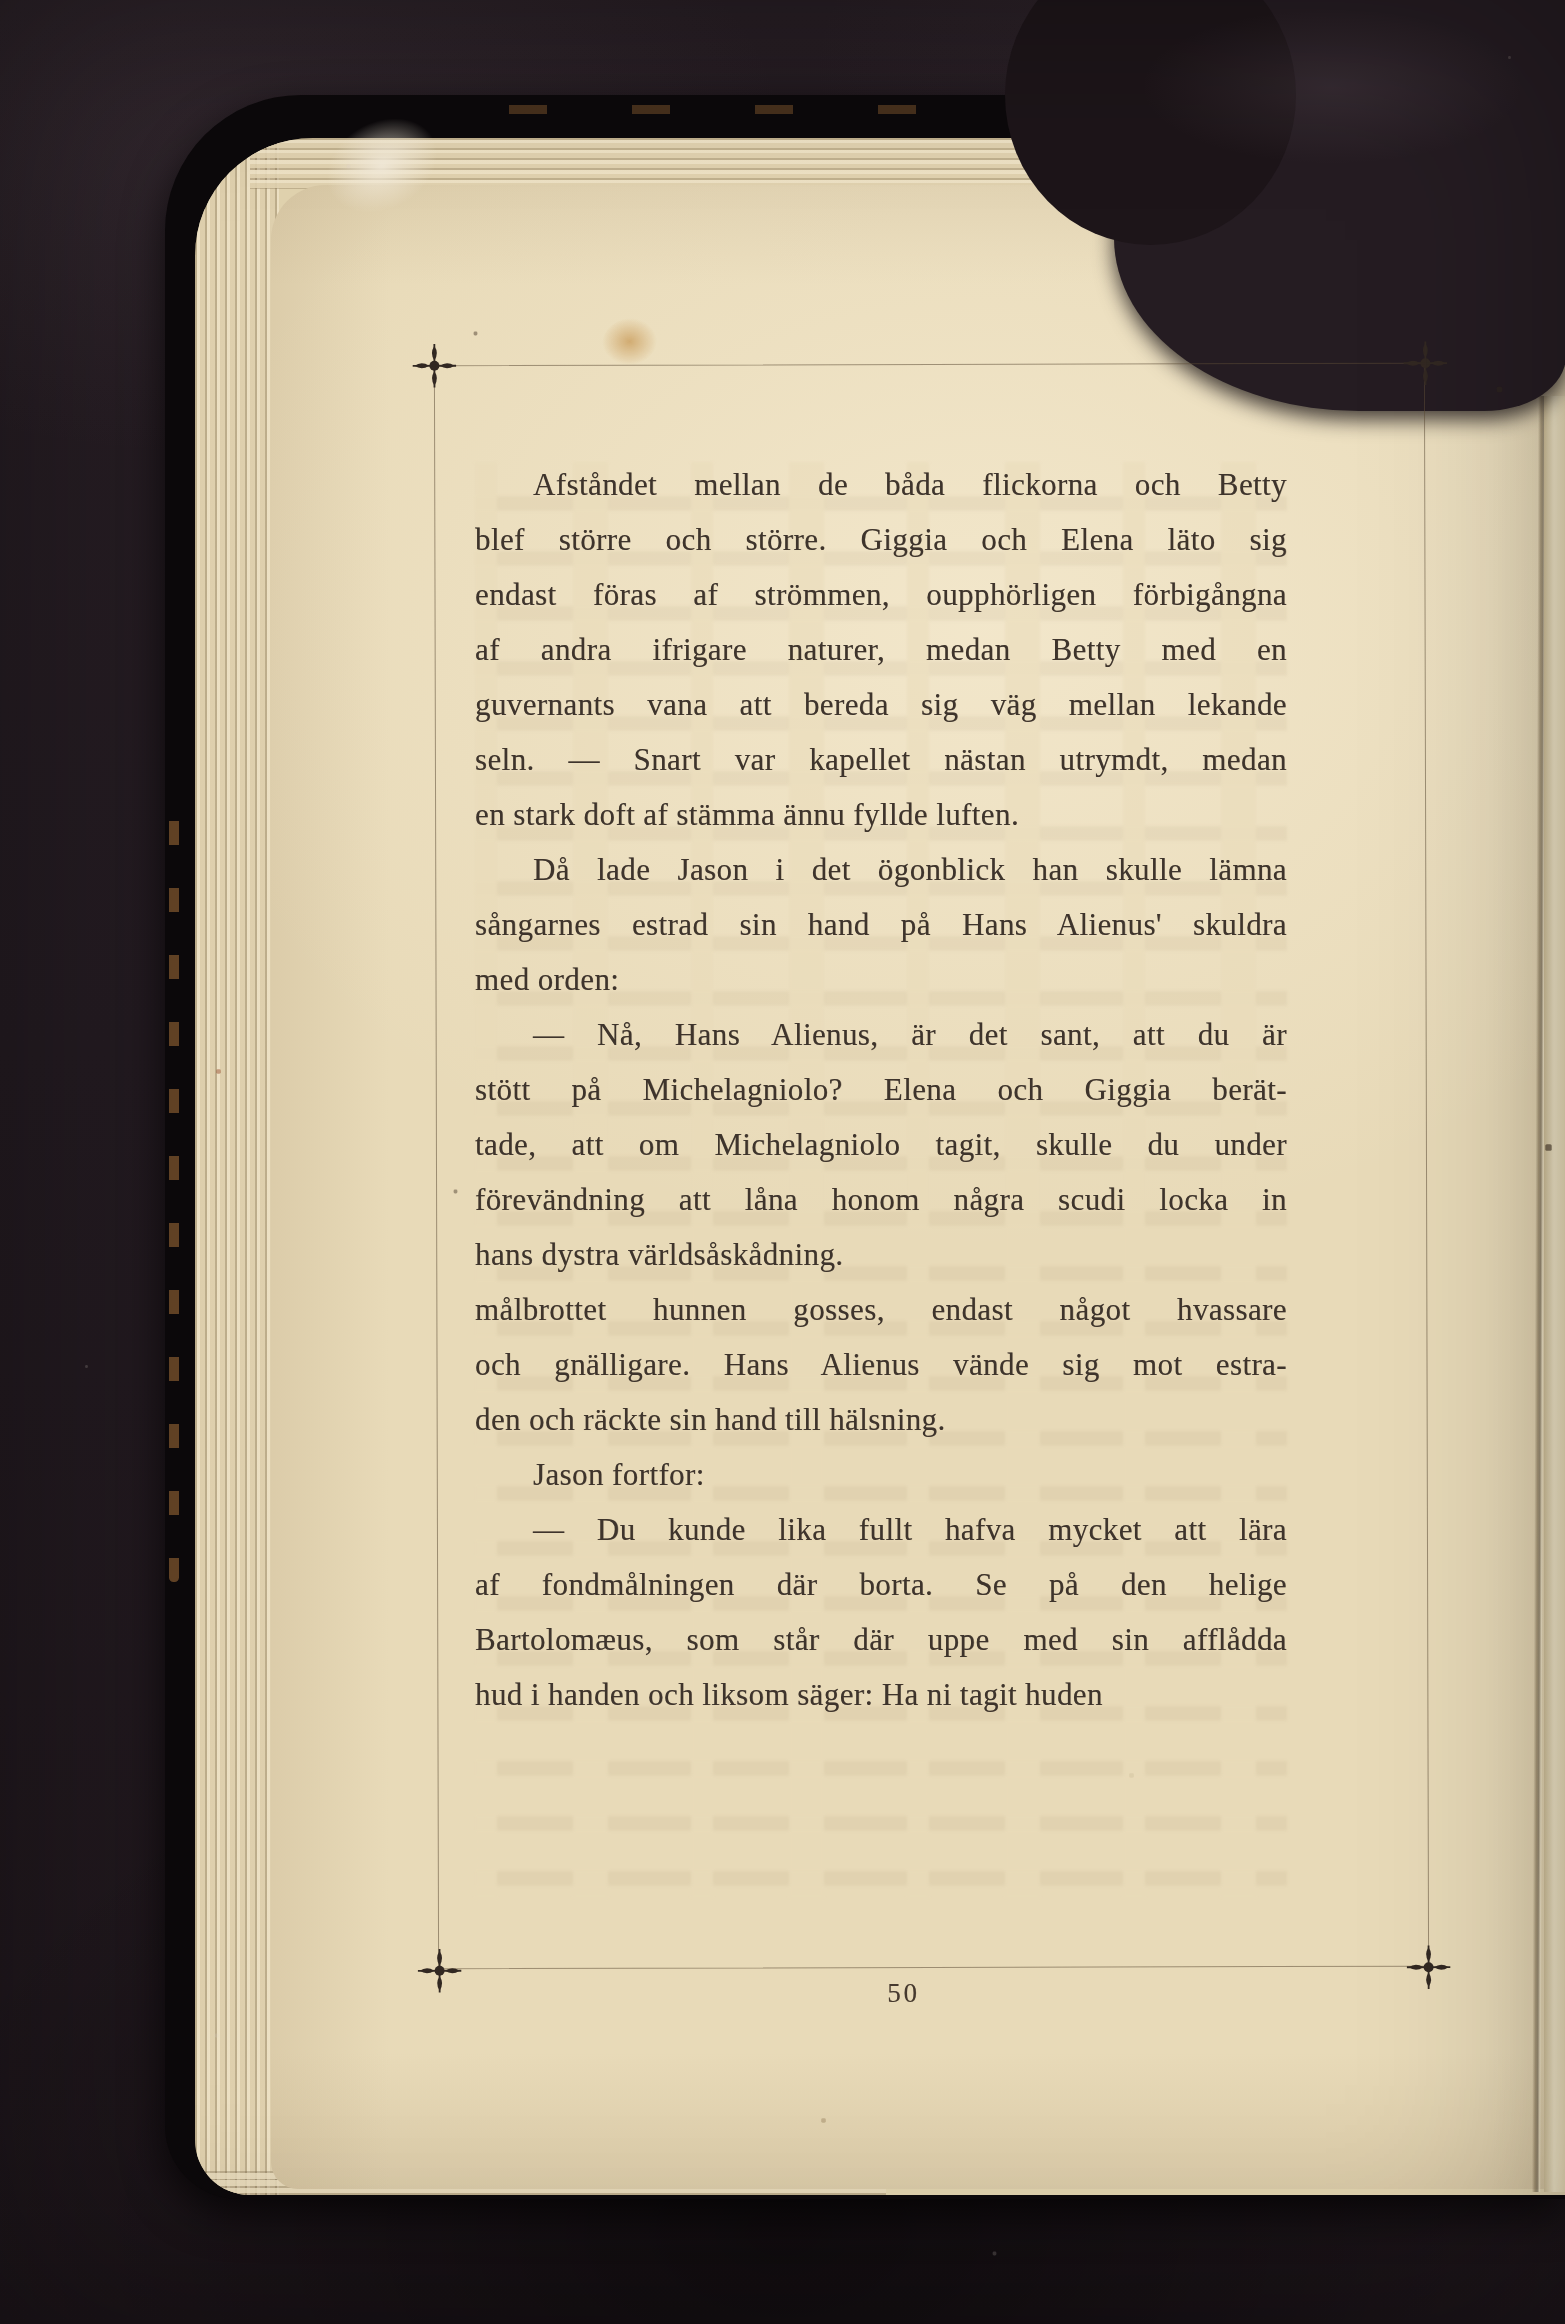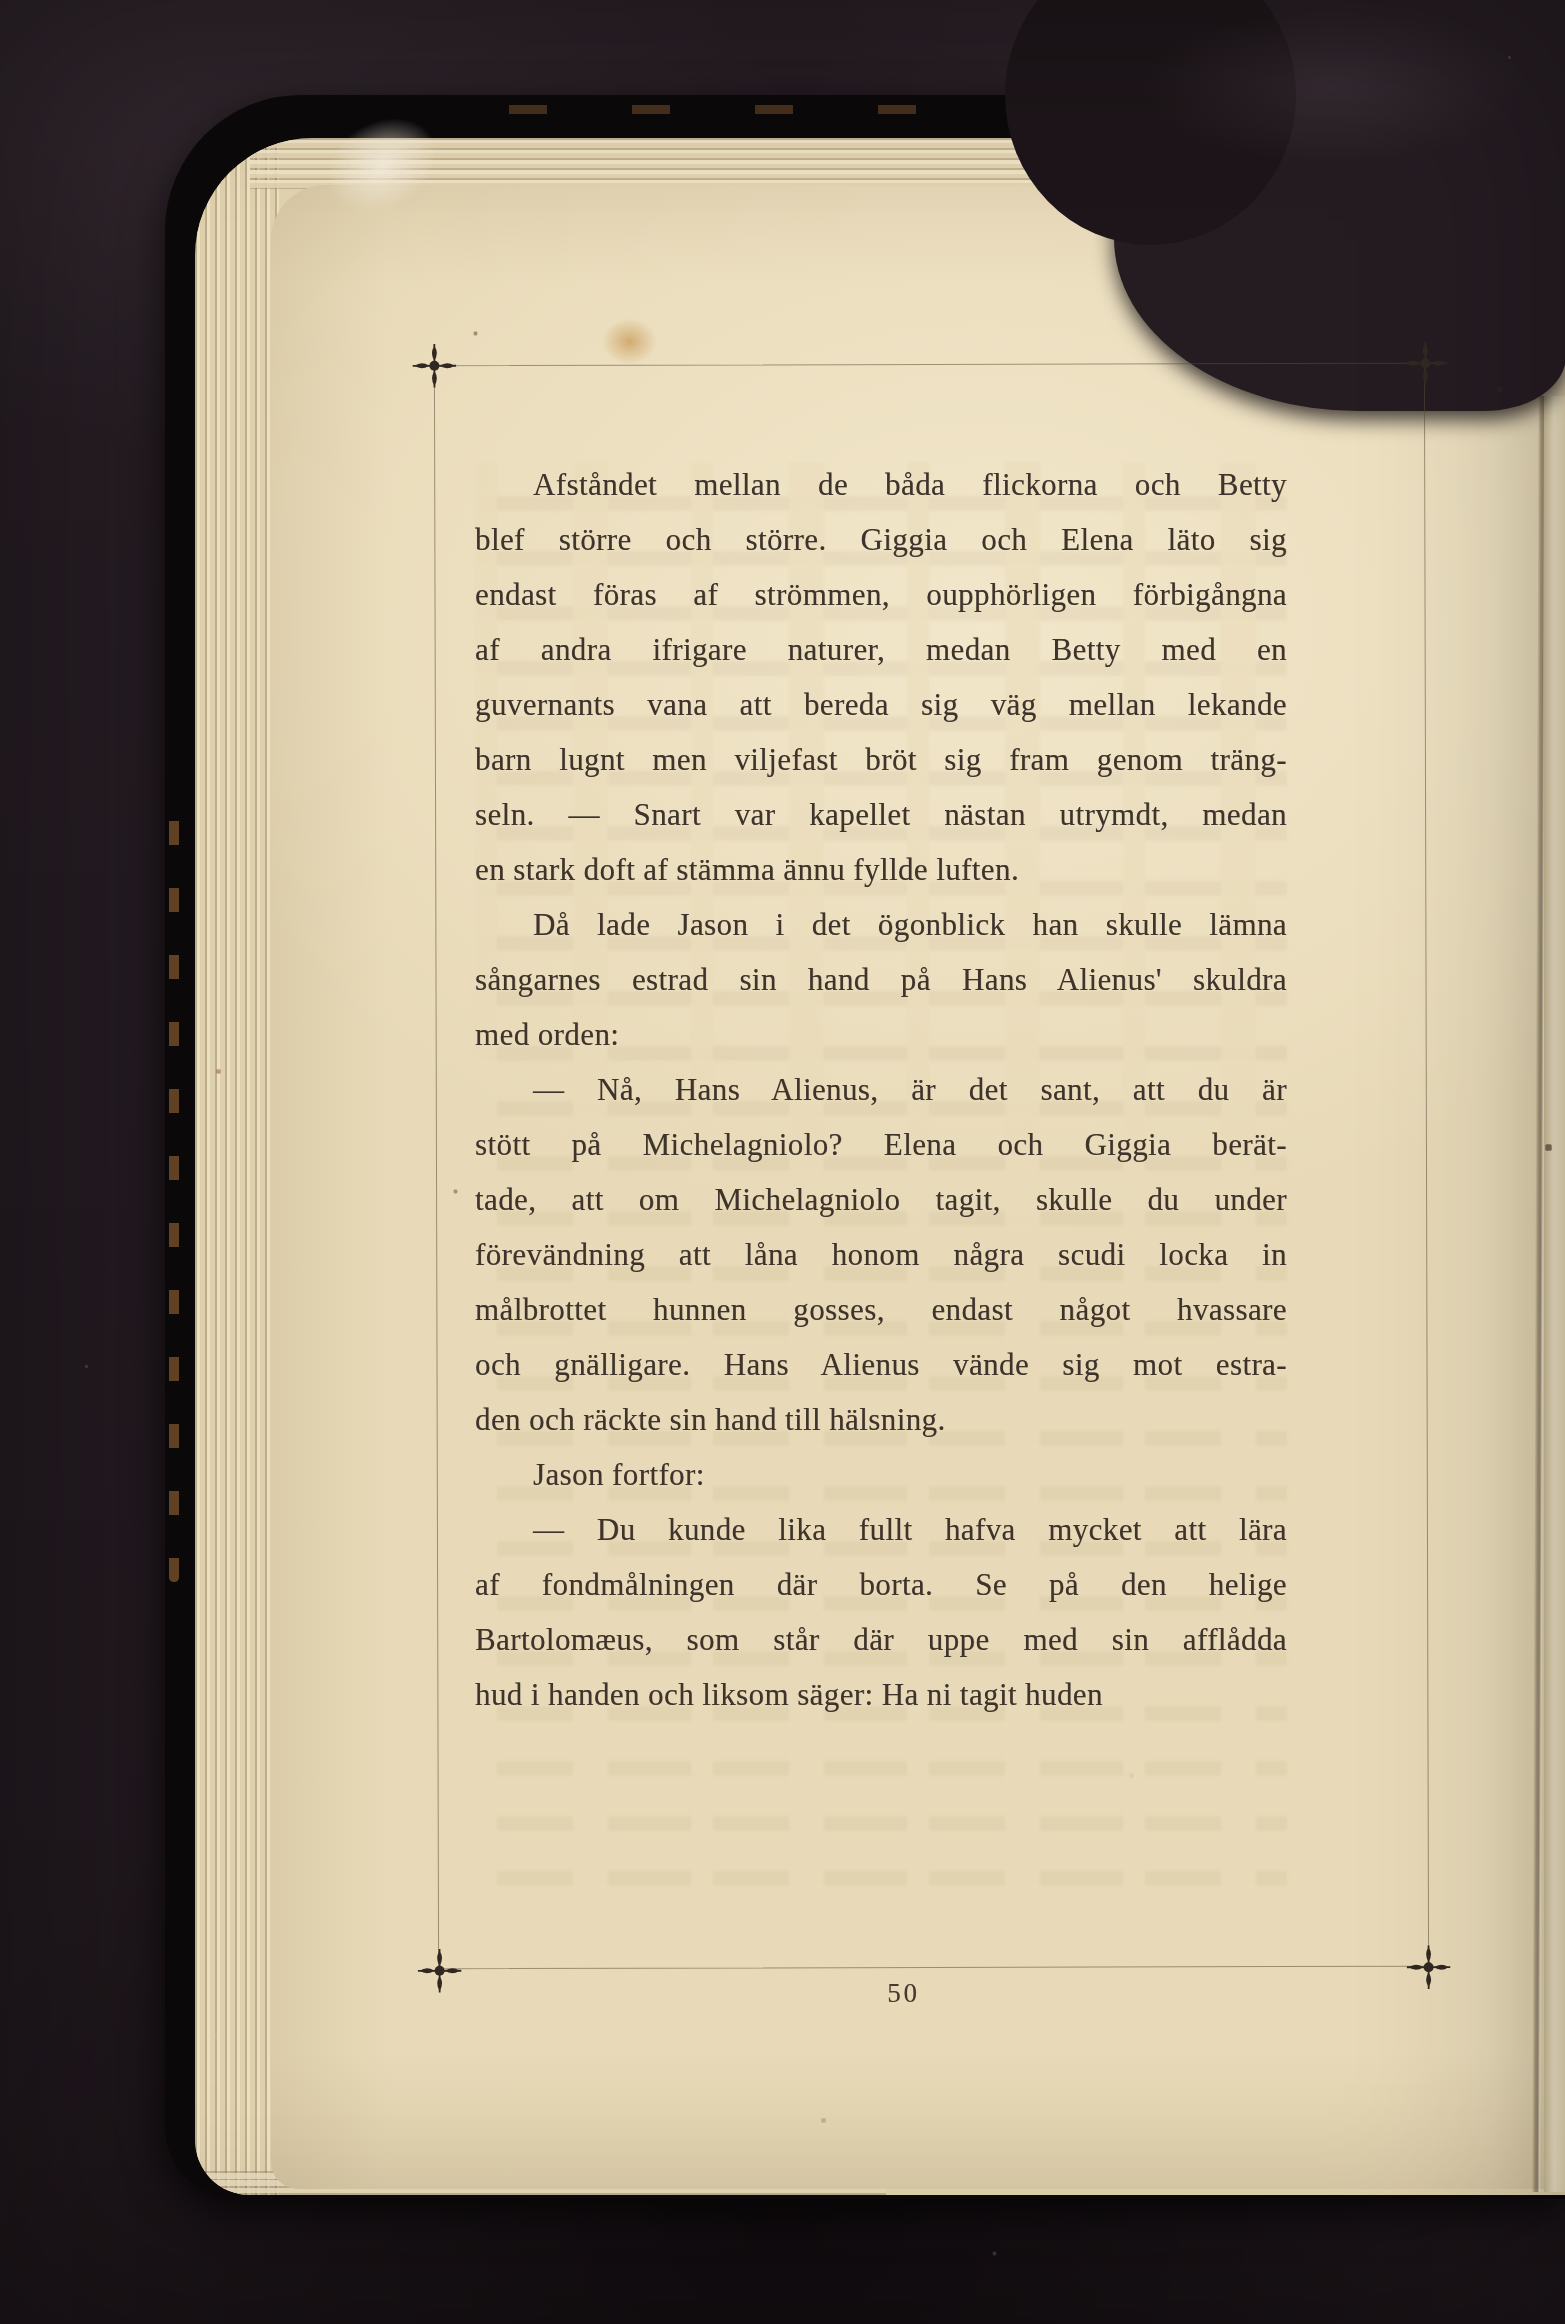--- a/index.html
+++ b/index.html
@@ -178,30 +178,30 @@
         </svg>
     </span>
   </div>
 
   <div class="textblock">
       <div class="line indent">Afståndet mellan de båda flickorna och Betty</div>
       <div class="line">blef större och större. Giggia och Elena läto sig</div>
       <div class="line">endast föras af strömmen, oupphörligen förbigångna</div>
       <div class="line">af andra ifrigare naturer, medan Betty med en</div>
       <div class="line">guvernants vana att bereda sig väg mellan lekande</div>
-      <div class="line">barn lugnt men viljefast bröt sig fram genom träng-</div>
       <div class="line">seln. — Snart var kapellet nästan utrymdt, medan</div>
       <div class="line noj">en stark doft af stämma ännu fyllde luften.</div>
       <div class="line indent">Då lade Jason i det ögonblick han skulle lämna</div>
       <div class="line">sångarnes estrad sin hand på Hans Alienus' skuldra</div>
       <div class="line noj">med orden:</div>
       <div class="line indent">— Nå, Hans Alienus, är det sant, att du är</div>
       <div class="line">stött på Michelagniolo?  Elena och Giggia berät-</div>
       <div class="line">tade, att om Michelagniolo tagit, skulle du under</div>
       <div class="line">förevändning att låna honom några scudi locka in</div>
+      <div class="line noj">hans dystra världsåskådning.</div>
       <div class="line">målbrottet hunnen gosses, endast något hvassare</div>
       <div class="line">och gnälligare. Hans Alienus vände sig mot estra-</div>
       <div class="line noj">den och räckte sin hand till hälsning.</div>
       <div class="line indent noj">Jason fortfor:</div>
       <div class="line indent">— Du kunde lika fullt hafva mycket att lära</div>
       <div class="line">af fondmålningen där borta.  Se på den helige</div>
       <div class="line">Bartolomæus, som står där uppe med sin afflådda</div>
       <div class="line noj">hud i handen och liksom säger: Ha ni tagit huden</div>
     </div>
 

